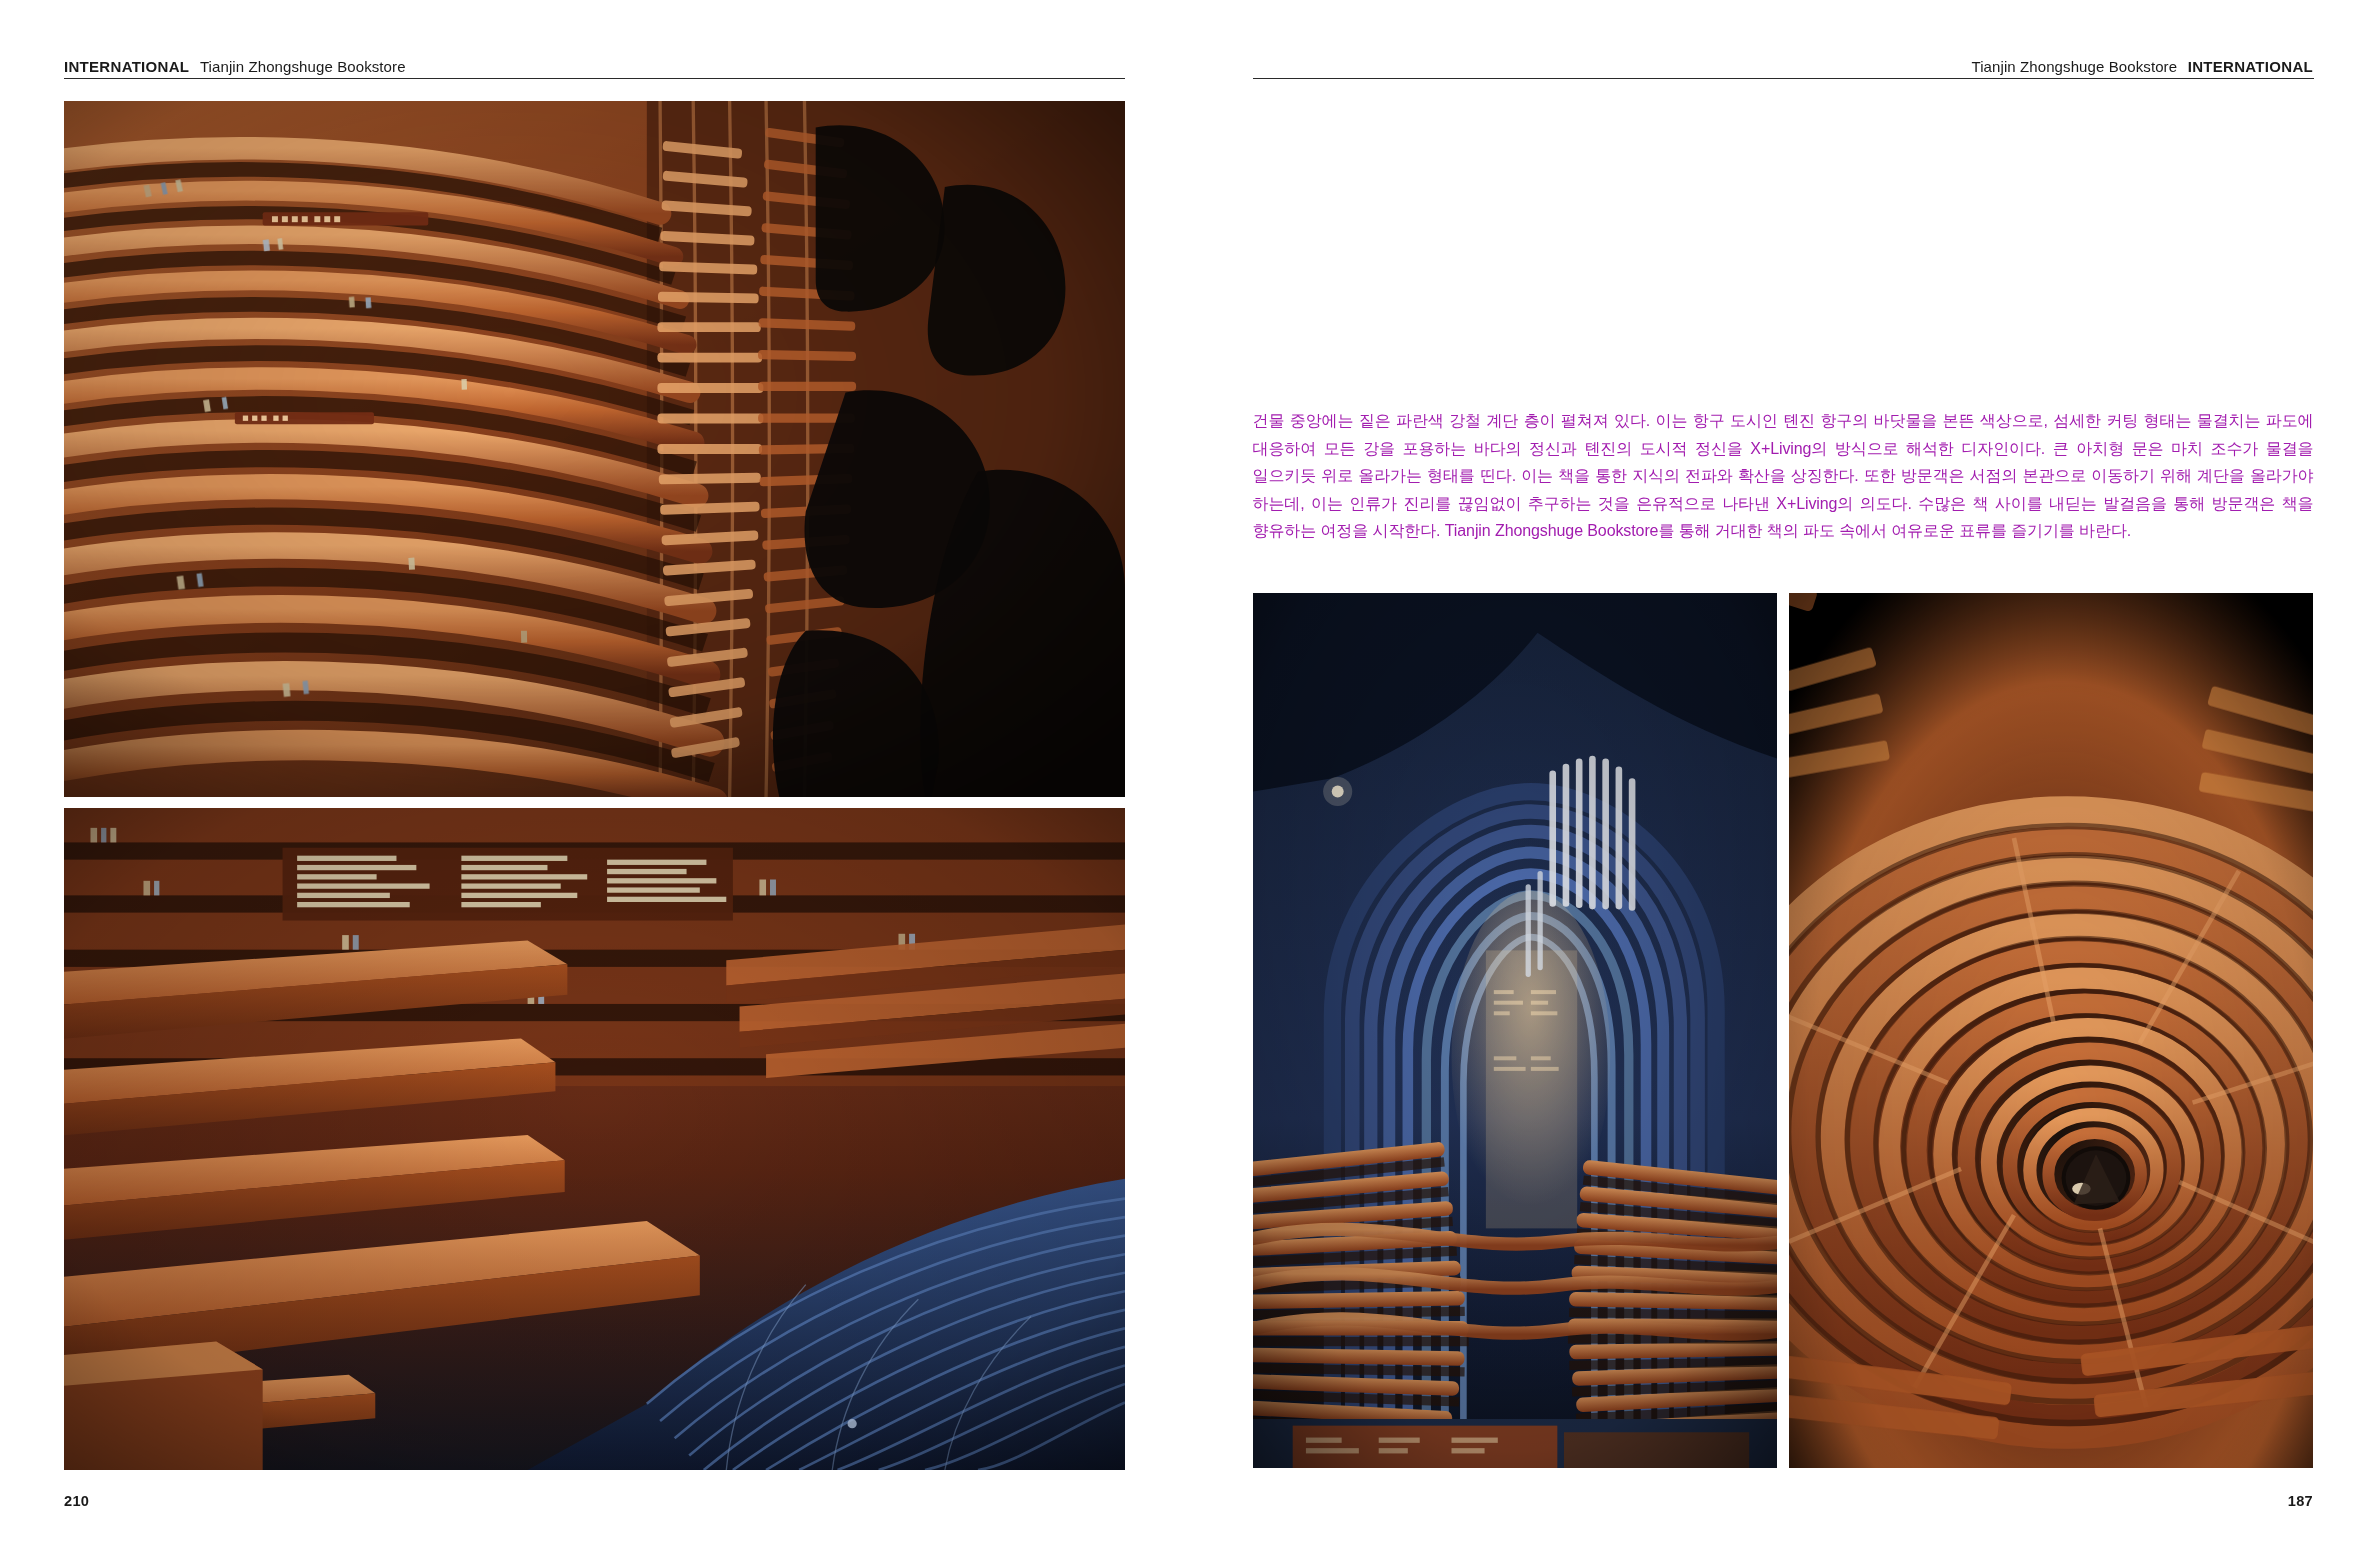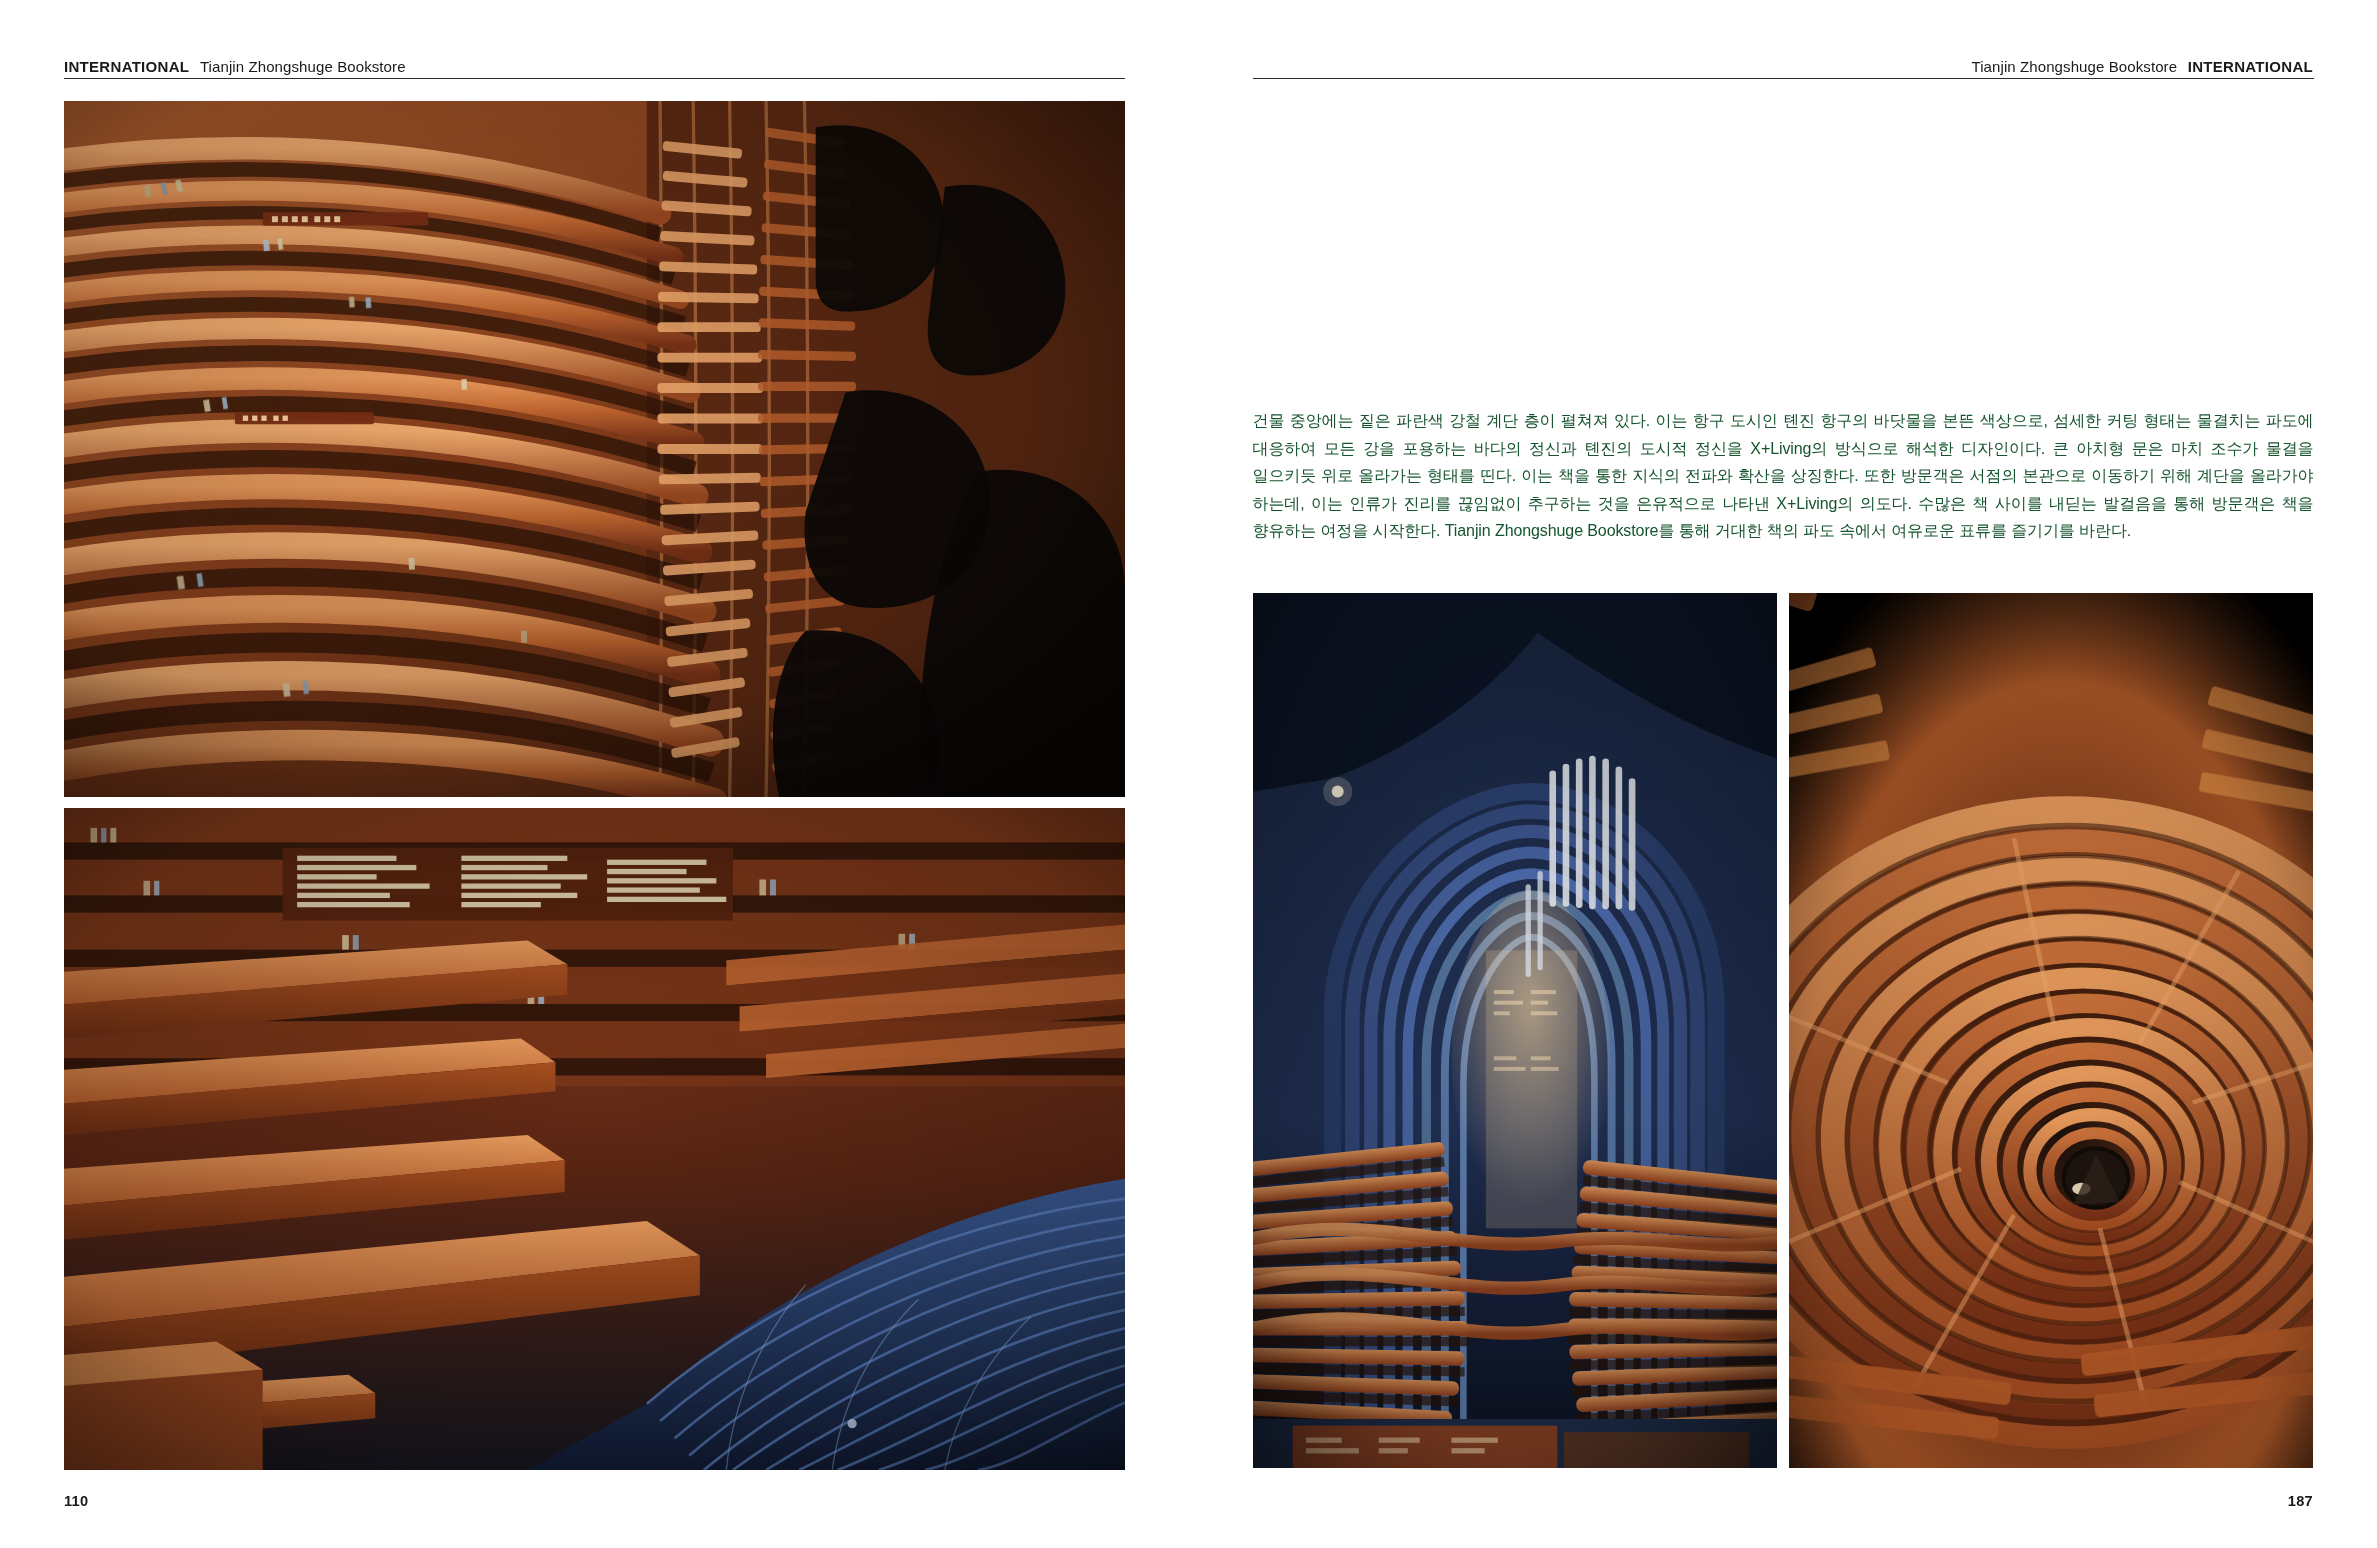--- a/index.html
+++ b/index.html
@@ -89,21 +89,21 @@
 
   
   .bodycopy {
     position: absolute;
     left: 64px;
     top: 391px;
     width: 1061px;
     font-size: 16px;
     line-height: 1.72;
     text-align: justify;
-    color: #14532d;
+    color: #a21caf;
     letter-spacing: -0.1px;
     word-break: keep-all;
   }
 
   
   .art { position: absolute; inset: 0; }
   .art svg { display: block; width: 100%; height: 100%; }
 </style>
 </head>
 <body>
@@ -441,21 +441,21 @@
               <path d="M1000 268 L1602 214 L1602 240 L1000 294 Z"></path>
               <path d="M1020 338 L1602 288 L1602 312 L1020 362 Z"></path>
             </g>
 
             <rect width="1602" height="1000" fill="url(#vig2)"></rect>
           </g>
         </svg>
       </div>
     </div>
 
-    <div class="folio folio-left">110</div>
+    <div class="folio folio-left">210</div>
   </div>
 
   <div class="page page-right">
 
     <div class="runhead runhead-right">
       <span class="title">Tianjin Zhongshuge Bookstore</span>
       <span class="brand">INTERNATIONAL</span>
     </div>
     <div class="rule rule-right"></div>
 

